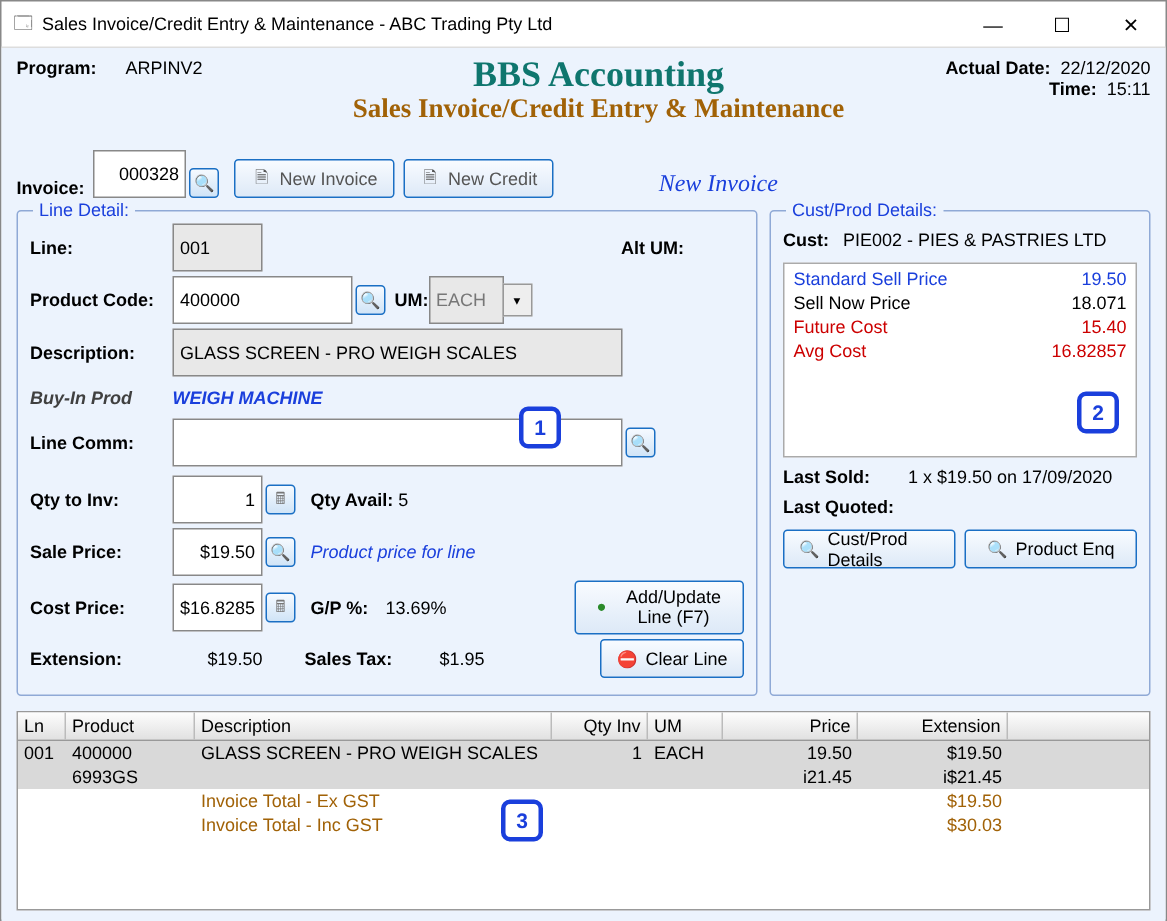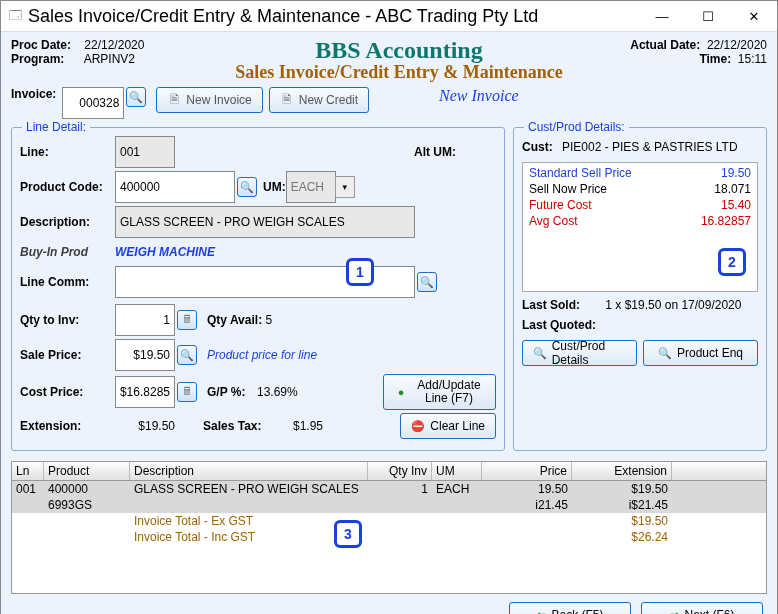--- a/index.html
+++ b/index.html
@@ -1,30 +1,30 @@
 <!DOCTYPE html>
 <html><head>
 <meta charset="utf-8">
 <style>
 html,body{margin:0;padding:0;font-family:"Segoe UI",Tahoma,sans-serif;font-size:12px;color:#000;background:#fff}
 .window{width:778px;height:614px;box-sizing:border-box;border:1px solid #888;background:#fff;position:relative;display:flex;flex-direction:column}
 .titlebar{height:30px;display:flex;align-items:center;padding:0 0 0 8px;border-bottom:1px solid #ddd}
 .titlebar .app-icon{font-size:12px;margin-right:6px;color:#555}
-.titlebar .title{flex:1;font-size:18px}
+.titlebar .title{flex:1;font-size:12px}
 .titlebar .winbtn{width:46px;height:30px;display:flex;align-items:center;justify-content:center;font-family:Arial;font-size:13px}
 .content{flex:1;background:#ecf3fd;padding:6px 10px 0 10px;box-sizing:border-box;display:flex;flex-direction:column}
 .hdr-row{display:flex;align-items:flex-start}
 .hdr-left{width:200px;font-size:12px}
 .hdr-left .lbl{font-weight:bold;display:inline-block;width:70px}
 .hdr-center{flex:1;text-align:center}
 .hdr-center .brand{color:#0f766e;font-family:"Times New Roman",serif;font-weight:bold;font-size:24px;line-height:1}
 .hdr-center .sub{color:#a16207;font-family:"Times New Roman",serif;font-weight:bold;font-size:18px}
 .hdr-right{width:180px;text-align:right;font-size:12px}
 .hdr-right .lbl{font-weight:bold;display:inline-block}
-.row2{display:flex;align-items:flex-start;margin-top:4px}
+.row2{display:flex;align-items:flex-end;margin-top:17px}
 .row2 .lbl{font-weight:bold;margin-right:6px}
 .txt{border:1px solid #888;background:#fff;height:32px;box-sizing:border-box;padding:0 4px;display:inline-flex;align-items:center}
 .txt.ro{background:#e8e8e8}
 .icon-btn{width:18px;height:18px;display:inline-flex;align-items:center;justify-content:center;border:1px solid #1a6fc4;border-radius:3px;background:linear-gradient(#f6faff,#d0e4f7);margin-left:2px;font-size:11px}
 .btn{height:24px;border:1px solid #1a6fc4;border-radius:3px;background:linear-gradient(#f8fbff,#dde9f7);padding:0 10px;display:inline-flex;align-items:center;gap:5px;font-size:12px;color:#555}
 .btn.blk{color:#000}
 .btn .bico{width:14px;height:14px;display:inline-flex;align-items:center;justify-content:center;font-size:11px}
 .new-inv-lbl{color:#1a3fdc;font-size:16px;font-style:italic;font-family:"Times New Roman",serif;margin-left:70px}
 .panels{display:flex;gap:8px;margin-top:8px}
 .fieldset{border:1px solid #8fa9d6;border-radius:3px;position:relative;padding:8px 8px 8px 8px;box-sizing:border-box}
@@ -72,21 +72,20 @@
     <span class="app-icon">🗔</span>
     <span class="title">Sales Invoice/Credit Entry &amp; Maintenance - ABC Trading Pty Ltd</span>
     <div class="winbtn">—</div>
     <div class="winbtn">☐</div>
     <div class="winbtn">✕</div>
   </div>
 
   <div class="content">
     <div class="hdr-row">
       <div class="hdr-left">
-        <div><span class="lbl">Proc Date:</span> <span>22/12/2020</span></div>
         <div><span class="lbl">Program:</span> <span>ARPINV2</span></div>
       </div>
       <div class="hdr-center">
         <div class="brand">BBS Accounting</div>
         <div class="sub">Sales Invoice/Credit Entry &amp; Maintenance</div>
       </div>
       <div class="hdr-right">
         <div><span class="lbl">Actual Date:</span>&nbsp;&nbsp;<span>22/12/2020</span></div>
         <div><span class="lbl">Time:</span>&nbsp;&nbsp;<span>15:11</span></div>
       </div>
@@ -263,21 +262,21 @@
           <div class="gc c-price"></div>
           <div class="gc c-ext">$19.50</div>
         </div>
         <div class="grw red">
           <div class="gc c-ln"></div>
           <div class="gc c-prod"></div>
           <div class="gc c-desc">Invoice Total - Inc GST</div>
           <div class="gc c-qty"></div>
           <div class="gc c-um"></div>
           <div class="gc c-price"></div>
-          <div class="gc c-ext">$26.24</div>
+          <div class="gc c-ext">$30.03</div>
         </div>
       </div>
       <div class="marker" style="top:58px;left:322px">3</div>
     </div>
 
     <div class="footer-btns">
       <span class="btn blk" style="width:100px;justify-content:center">
           <span class="arrow">⇐</span>
           <span>Back (F5)</span>
         </span>

